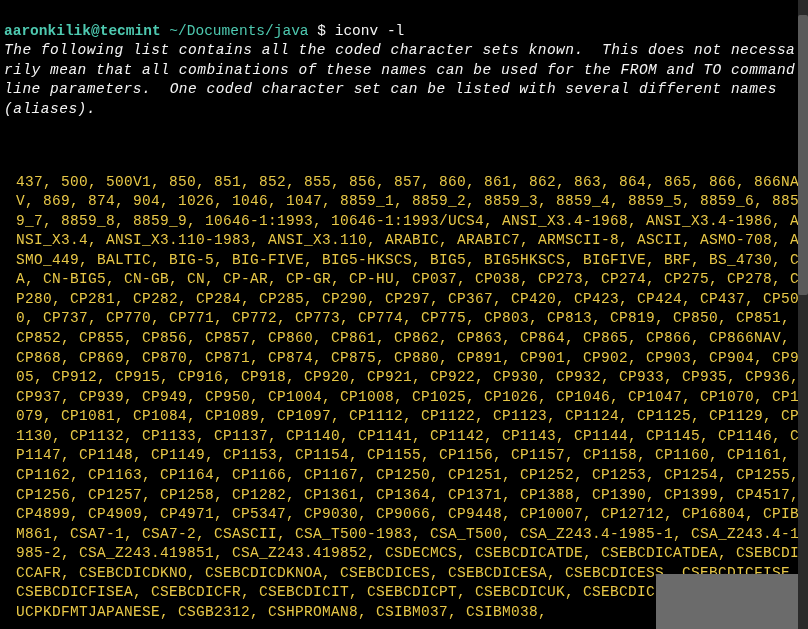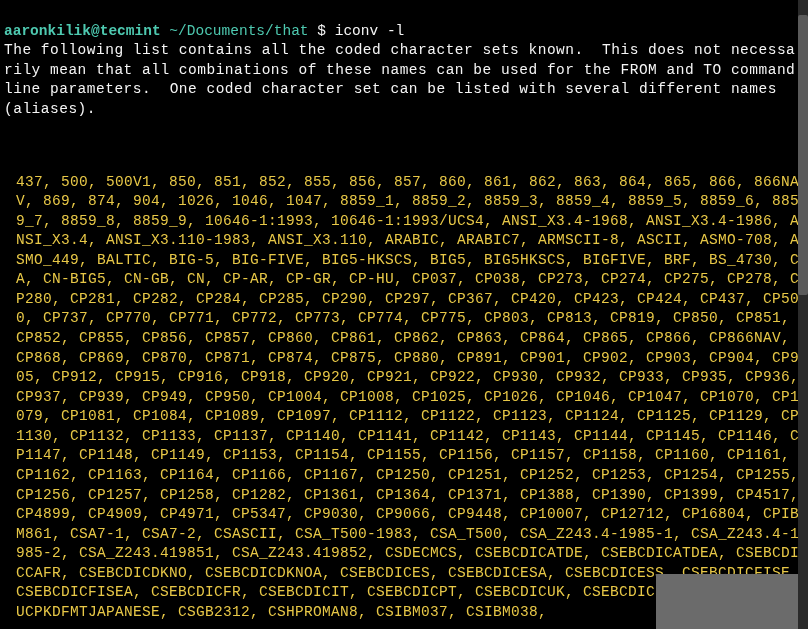--- a/index.html
+++ b/index.html
@@ -32,20 +32,21 @@
     .prompt-dollar {
       color: #f5f5f5;
     }
     .command {
       color: #f5f5f5;
       text-align: center;
     }
     .intro-text {
       color: #f5f5f5;
       letter-spacing: 0.5px;
+      font-style: italic;
     }
     .list-content {
       color: #e8c847;
       padding-left: 12px;
       letter-spacing: 0.3px;
     }
     .scrollbar {
       position: absolute;
       right: 0;
       top: 0;
@@ -68,21 +69,21 @@
       bottom: 0;
       width: 142px;
       height: 55px;
       background: #6b6b6b;
     }
   </style>
 </head>
 <body>
 
 <div class="terminal-content">
-<span class="prompt-user">aaronkilik@tecmint</span> <span class="prompt-path">~/Documents/that</span> <span class="prompt-dollar">$</span> <span class="command">iconv -l</span>
+<span class="prompt-user">aaronkilik@tecmint</span> <span class="prompt-path">~/Documents/java</span> <span class="prompt-dollar">$</span> <span class="command">iconv -l</span>
 <div class="intro-text">The following list contains all the coded character sets known.  This does not necessarily mean that all combinations of these names can be used for the FROM and TO command line parameters.  One coded character set can be listed with several different names (aliases).</div>
 <div style="height:14px"></div>
 <div class="list-content">437, 500, 500V1, 850, 851, 852, 855, 856, 857, 860, 861, 862, 863, 864, 865, 866, 866NAV, 869, 874, 904, 1026, 1046, 1047, 8859_1, 8859_2, 8859_3, 8859_4, 8859_5, 8859_6, 8859_7, 8859_8, 8859_9, 10646-1:1993, 10646-1:1993/UCS4, ANSI_X3.4-1968, ANSI_X3.4-1986, ANSI_X3.4, ANSI_X3.110-1983, ANSI_X3.110, ARABIC, ARABIC7, ARMSCII-8, ASCII, ASMO-708, ASMO_449, BALTIC, BIG-5, BIG-FIVE, BIG5-HKSCS, BIG5, BIG5HKSCS, BIGFIVE, BRF, BS_4730, CA, CN-BIG5, CN-GB, CN, CP-AR, CP-GR, CP-HU, CP037, CP038, CP273, CP274, CP275, CP278, CP280, CP281, CP282, CP284, CP285, CP290, CP297, CP367, CP420, CP423, CP424, CP437, CP500, CP737, CP770, CP771, CP772, CP773, CP774, CP775, CP803, CP813, CP819, CP850, CP851, CP852, CP855, CP856, CP857, CP860, CP861, CP862, CP863, CP864, CP865, CP866, CP866NAV, CP868, CP869, CP870, CP871, CP874, CP875, CP880, CP891, CP901, CP902, CP903, CP904, CP905, CP912, CP915, CP916, CP918, CP920, CP921, CP922, CP930, CP932, CP933, CP935, CP936, CP937, CP939, CP949, CP950, CP1004, CP1008, CP1025, CP1026, CP1046, CP1047, CP1070, CP1079, CP1081, CP1084, CP1089, CP1097, CP1112, CP1122, CP1123, CP1124, CP1125, CP1129, CP1130, CP1132, CP1133, CP1137, CP1140, CP1141, CP1142, CP1143, CP1144, CP1145, CP1146, CP1147, CP1148, CP1149, CP1153, CP1154, CP1155, CP1156, CP1157, CP1158, CP1160, CP1161, CP1162, CP1163, CP1164, CP1166, CP1167, CP1250, CP1251, CP1252, CP1253, CP1254, CP1255, CP1256, CP1257, CP1258, CP1282, CP1361, CP1364, CP1371, CP1388, CP1390, CP1399, CP4517, CP4899, CP4909, CP4971, CP5347, CP9030, CP9066, CP9448, CP10007, CP12712, CP16804, CPIBM861, CSA7-1, CSA7-2, CSASCII, CSA_T500-1983, CSA_T500, CSA_Z243.4-1985-1, CSA_Z243.4-1985-2, CSA_Z243.419851, CSA_Z243.419852, CSDECMCS, CSEBCDICATDE, CSEBCDICATDEA, CSEBCDICCAFR, CSEBCDICDKNO, CSEBCDICDKNOA, CSEBCDICES, CSEBCDICESA, CSEBCDICESS, CSEBCDICFISE, CSEBCDICFISEA, CSEBCDICFR, CSEBCDICIT, CSEBCDICPT, CSEBCDICUK, CSEBCDICUS, CSEUCKR, CSEUCPKDFMTJAPANESE, CSGB2312, CSHPROMAN8, CSIBM037, CSIBM038,</div>
 </div>
 
 <div class="scrollbar">
   <div class="scrollbar-thumb"></div>
 </div>
 
 <div class="gray-overlay"></div>

